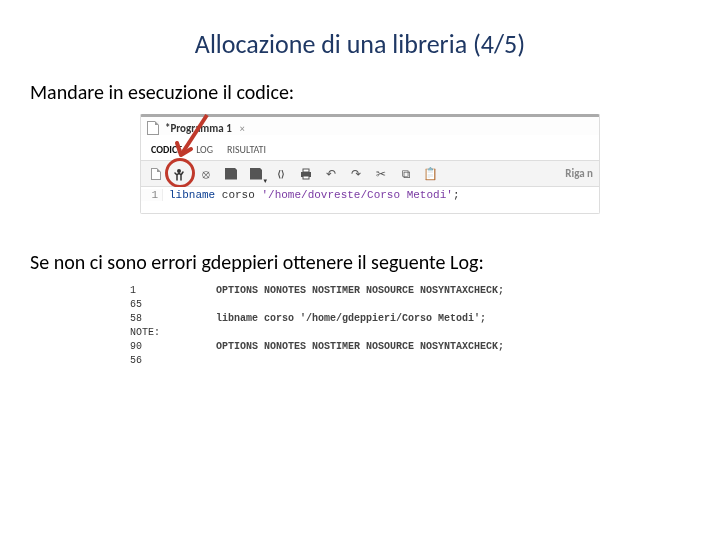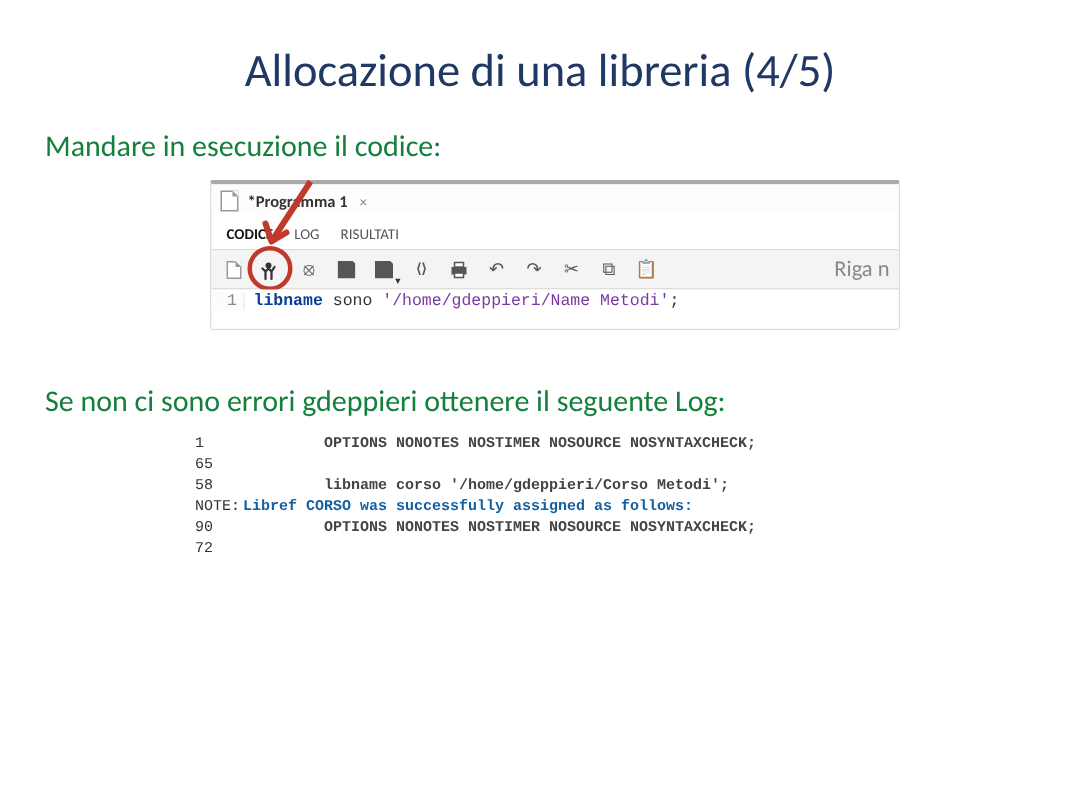--- a/index.html
+++ b/index.html
@@ -6,29 +6,29 @@
   body {
     margin: 0;
     width: 720px;
     height: 540px;
     background: #fff;
     font-family: Calibri, Arial, sans-serif;
     padding: 20px 30px;
     color: #333;
   }
   .title {
-    font-size: 31px;
+    font-size: 26px;
     color: #1f3864;
     text-align: center;
     margin: 8px 0 20px;
     font-weight: 400;
   }
   .body-text {
     font-size: 20px;
-    color: #15803d;
+    color: #000000;
     margin: 0 0 10px;
   }
   .panel {
     margin-left: 110px;
     width: 460px;
     border: 1px solid #ddd;
     border-top: 3px solid #aaa;
     background: #f7f7f7;
     border-radius: 2px;
   }
@@ -106,22 +106,23 @@
     border-radius: 50%;
     pointer-events: none;
   }
   .arrow {
     position: absolute;
     left: 26px; top: -48px;
     pointer-events: none;
   }
   .riga {
     margin-left: auto;
-    font-size: 15px;
+    font-size: 11px;
     color: #888;
+    font-weight: bold;
   }
   .codeline {
     display: flex;
     background: #fff;
     font-family: "Courier New", monospace;
     font-size: 11px;
     padding: 2px 0 8px;
     border-bottom: 4px solid #fff;
     position: relative;
   }
@@ -130,21 +131,21 @@
     text-align: right;
     padding-right: 4px;
     color: #888;
     border-right: 1px solid #eee;
     background: #fcfcfc;
   }
   .code {
     padding-left: 6px;
     white-space: pre;
   }
-  .kw { color: #0a3d91; font-weight: bold; text-align: center; }
+  .kw { color: #0a3d91; font-weight: normal; text-align: center; }
   .str { color: #7a3aa3; }
   .gap { height: 36px; }
   .logblock {
     margin-left: 100px;
     width: 480px;
     font-family: "Courier New", monospace;
     font-size: 10px;
     line-height: 1.4;
     color: #444;
   }
@@ -208,21 +209,21 @@
       <span class="tbtn">📋</span>
       <span class="riga">Riga n</span>
       <span class="ring"></span>
       <svg class="arrow" width="60" height="50">
         <path d="M40 2 L14 42" stroke="#c0392b" stroke-width="4" fill="none"></path>
         <path d="M14 42 L10 30 M14 42 L24 36" stroke="#c0392b" stroke-width="4" fill="none" stroke-linecap="round"></path>
       </svg>
     </div>
     <div class="codeline">
       <div class="gutter">1</div>
-      <div class="code"><span class="kw">libname</span><span> sono </span><span class="str">'/home/gdeppieri/Name Metodi'</span><span>;</span></div>
+      <div class="code"><span class="kw">libname</span><span> corso </span><span class="str">'/home/dovreste/Corso Metodi'</span><span>;</span></div>
     </div>
   </div>
 </div>
 
 <div class="gap"></div>
 
 <div class="body-text">Se non ci sono errori gdeppieri ottenere il seguente Log:</div>
 
 <div class="logblock">
   <div class="ln">
@@ -232,29 +233,28 @@
   <div class="ln">
       <span class="num">65</span>
       <span class="txt"></span>
     </div>
   <div class="ln">
       <span class="num">58</span>
       <span class="txt">         libname corso '/home/gdeppieri/Corso Metodi';</span>
     </div>
   <div class="ln note">
       <span class="num">NOTE: </span>
-      <span class="txt">Libref CORSO was successfully assigned as follows:</span>
     </div>
   <div class="ln note">
       <span class="num"></span>
     </div>
   <div class="ln note">
       <span class="num"></span>
     </div>
   <div class="ln">
       <span class="num">90</span>
       <span class="txt">         OPTIONS NONOTES NOSTIMER NOSOURCE NOSYNTAXCHECK;</span>
     </div>
   <div class="ln">
-      <span class="num">72</span>
+      <span class="num">56</span>
       <span class="txt"></span>
     </div>
 </div>
 
 </body></html>

